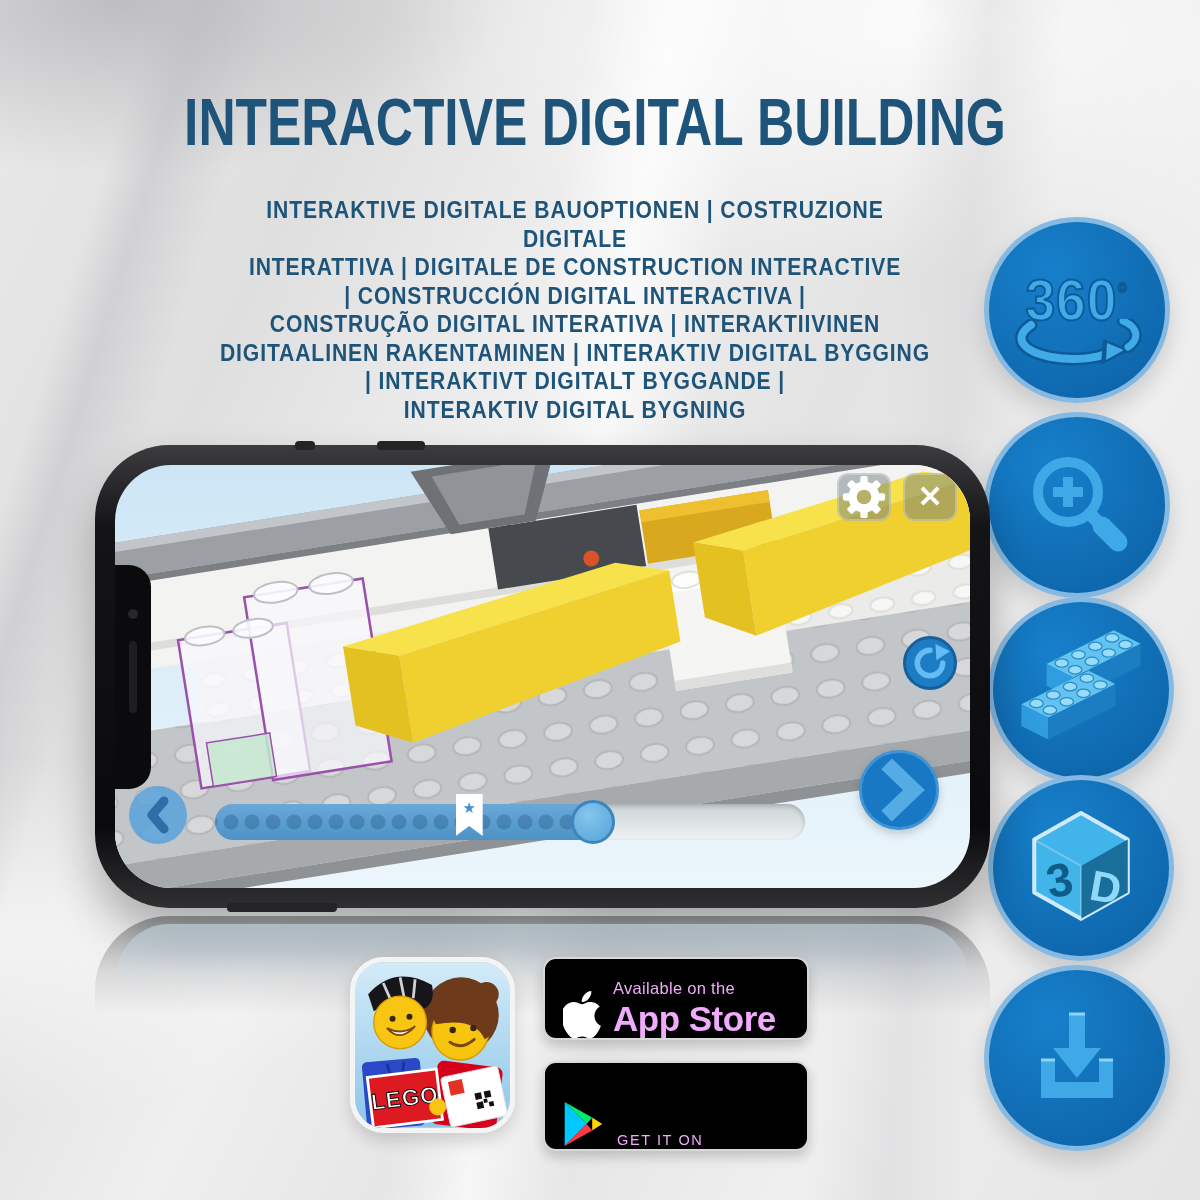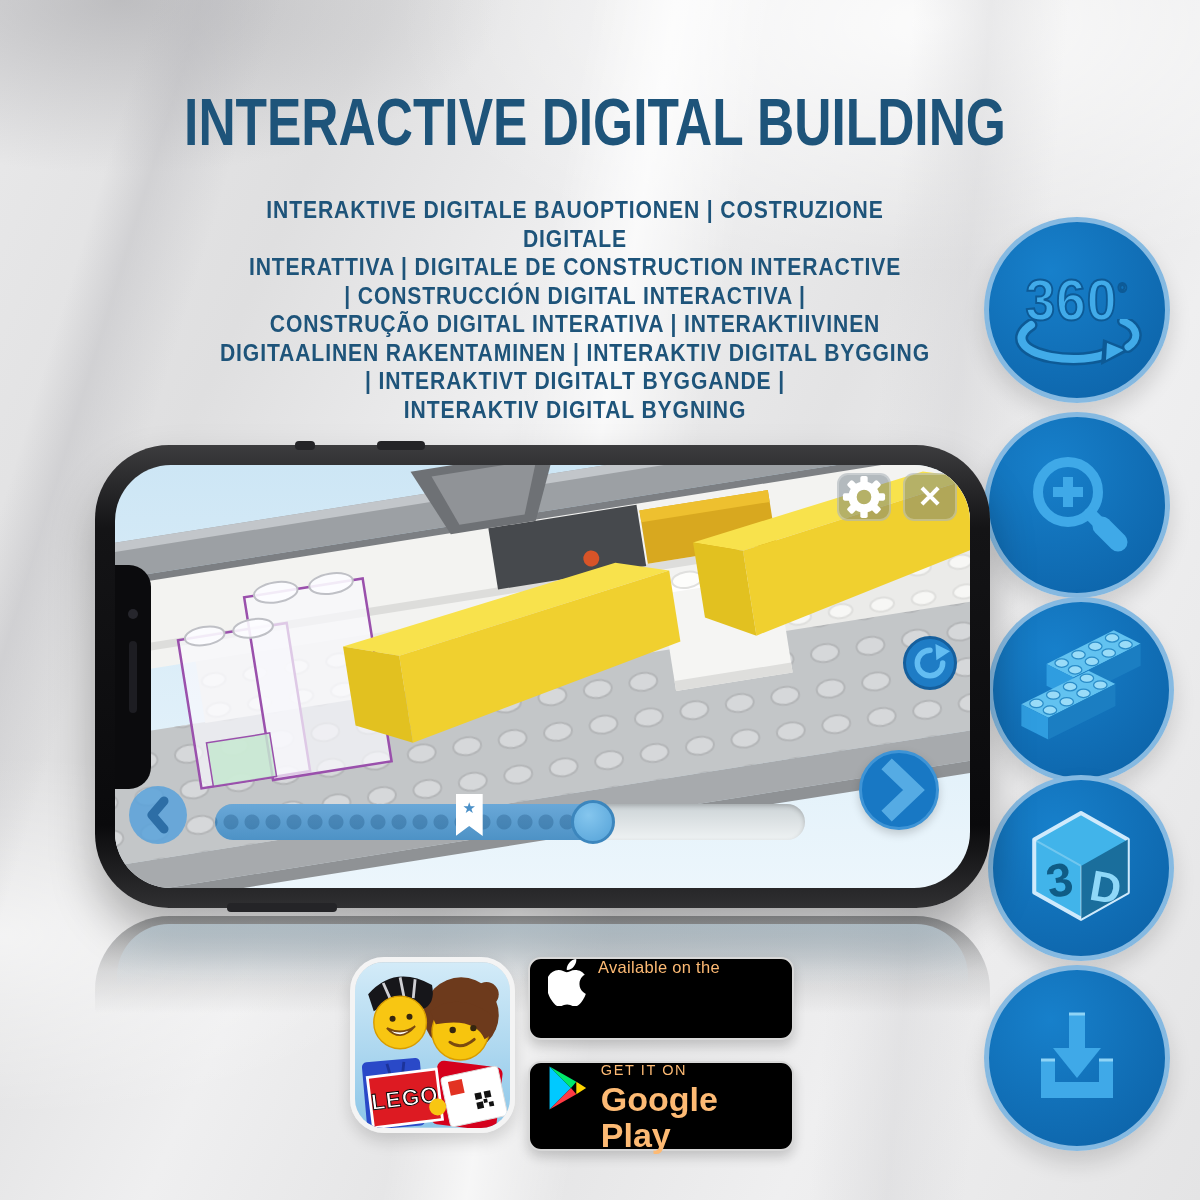--- a/index.html
+++ b/index.html
@@ -69,22 +69,22 @@
     font-size:15px;color:#4a90c8;padding-top:5px;box-sizing:border-box;}
   .pknob{position:absolute;left:calc(64% - 22px);top:-4px;width:44px;height:44px;border-radius:50%;
     background:radial-gradient(circle at 38% 32%,#85c6ee,#54a2d8);border:3px solid #3c86bd;box-sizing:border-box;}
   .reflect{position:absolute;left:95px;top:916px;width:895px;height:115px;border-radius:74px 74px 0 0;
     background:linear-gradient(180deg, rgba(35,38,40,.42), rgba(35,38,40,.12) 48%, rgba(35,38,40,0) 85%);}
   .reflect-screen{position:absolute;left:22px;top:8px;width:851px;height:70px;border-radius:52px 52px 0 0;
     background:linear-gradient(180deg, rgba(205,228,242,.55), rgba(205,228,242,0) 90%);}
   
   .appicon{position:absolute;left:350px;top:957px;width:165px;height:176px;border-radius:34px;
     overflow:hidden;border:5px solid #f4f4f4;box-sizing:border-box;box-shadow:0 8px 16px rgba(0,0,0,.15);}
-  .badge{position:absolute;left:528px;width:266px;background:#000;border:2px solid #d8d8d8;
-    border-radius:13px;box-sizing:border-box;display:flex;align-items:flex-start;color:#fdba74;
+  .badge{position:absolute;left:543px;width:266px;background:#000;border:2px solid #d8d8d8;
+    border-radius:13px;box-sizing:border-box;display:flex;align-items:flex-end;color:#f0abfc;
     box-shadow:0 6px 12px rgba(0,0,0,.18);}
   .badge .txt{display:flex;flex-direction:column;justify-content:center;line-height:1.08;}
   .as-l1{font-size:16.5px;letter-spacing:.3px;}
   .as-l2{font-size:35px;font-weight:bold;letter-spacing:-.5px;margin-top:2px;}
   .gp-l1{font-size:14.5px;letter-spacing:1.6px;}
   .gp-l2{font-size:34px;font-weight:bold;margin-top:2px;}
 </style>
 </head>
 <body>
 
@@ -344,27 +344,27 @@
   </svg>
 </div>
 
 <div class="badge" style="top:957px;height:83px;">
   <svg width="38" height="47" viewBox="0 0 32 40" style="margin:0 12px 0 18px;">
     <path fill="#ffffff" d="M26.6 21.2c0-5.2 4.3-7.7 4.5-7.8-2.4-3.6-6.2-4-7.6-4.1-3.2-.3-6.3 1.9-7.9 1.9-1.6 0-4.1-1.9-6.8-1.8-3.5.1-6.7 2-8.5 5.1-3.6 6.3-.9 15.6 2.6 20.7 1.7 2.5 3.8 5.3 6.5 5.2 2.6-.1 3.6-1.7 6.7-1.7 3.1 0 4 1.7 6.8 1.6 2.8 0 4.6-2.5 6.3-5 2-2.9 2.8-5.7 2.8-5.8-.1 0-5.4-2.1-5.4-8.3z"></path>
     <path fill="#ffffff" d="M21.8 6.3c1.4-1.7 2.4-4.1 2.1-6.3-2 .1-4.5 1.4-5.9 3.1-1.3 1.5-2.5 4-2.2 6.2 2.3.2 4.6-1.2 6-3z"></path>
   </svg>
   <div class="txt">
     <span class="as-l1">Available on the</span>
+    <span class="as-l2">App Store</span>
   </div>
 </div>
 
 <div class="badge" style="top:1053px;height:90px;margin-top:8px;">
   <svg width="44" height="50" viewBox="0 0 48 52" style="margin:0 12px 0 16px;">
     <polygon points="4,2 4,50 28,26" fill="#00c9ff"></polygon>
     <polygon points="4,2 34,19 28,26" fill="#00e96c"></polygon>
     <polygon points="34,19 45,26 34,33" fill="#ffd500"></polygon>
     <polygon points="28,26 34,33 4,50" fill="#ff3a44"></polygon>
   </svg>
   <div class="txt">
     <span class="gp-l1">GET IT ON</span>
-    <span class="gp-l2">Google Play</span>
   </div>
 </div>
 
 </body></html>

